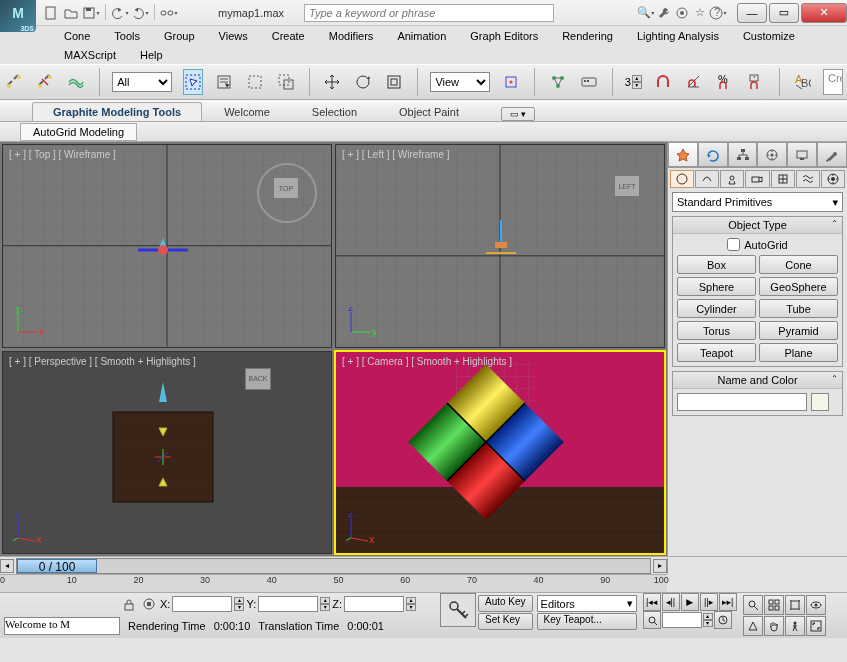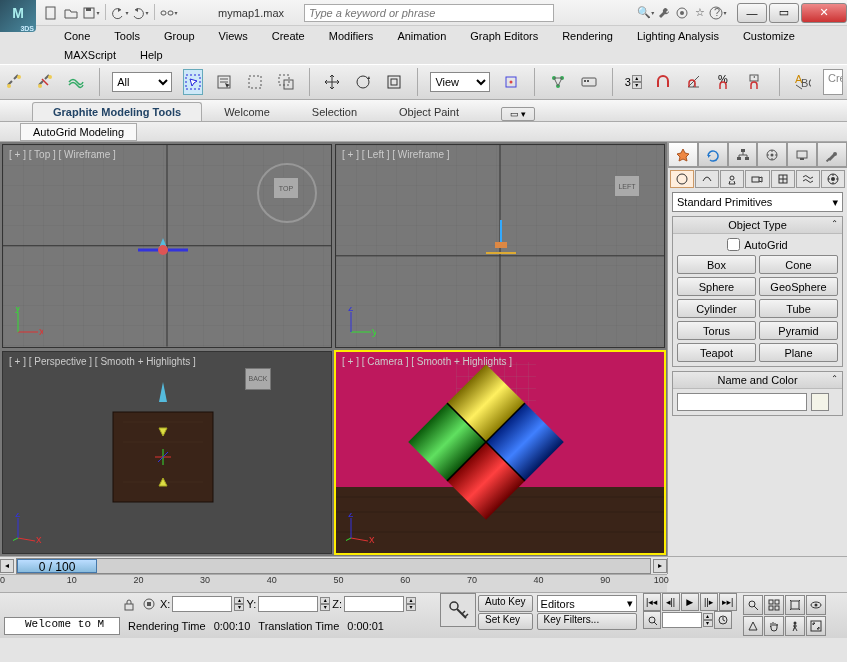--- a/index.html
+++ b/index.html
@@ -79,21 +79,21 @@
 .ts-thumb { position: absolute; left: 0; width: 80px; height: 14px; background: linear-gradient(#bdf,#8bd); border: 1px solid #47a; text-align: center; font-size: 12px; }
 .ruler { height: 18px; background: #d8d8d8; border-top: 1px solid #aaa; position: relative; margin-right: 180px; }
 .ruler-tick { position: absolute; top: 0; font-size: 9px; color: #333; }
 
 
 .statusbar { height: 46px; background: linear-gradient(#e8e8e8,#d4d4d4); border-top: 1px solid #aaa; display: flex; }
 .status-left { width: 440px; display: flex; flex-direction: column; }
 .status-row1 { height: 22px; display: flex; align-items: center; gap: 2px; padding: 0 2px; }
 .status-input { width: 60px; height: 16px; border: 1px solid #888; background: #fff; }
 .status-row2 { height: 22px; display: flex; align-items: center; gap: 8px; padding: 0 4px; }
-.welcome { width: 116px; height: 18px; border: 1px solid #888; background: #fff; padding: 0 20px; overflow: hidden; white-space: nowrap; font-family: Liberation Mono, monospace; font-size: 11px; }
+.welcome { width: 116px; height: 18px; border: 1px solid #888; background: #fff; padding: 0 0; overflow: hidden; white-space: nowrap; font-family: Liberation Serif, serif; font-size: 11px; }
 .key-box { width: 36px; height: 34px; border: 1px solid #888; display: flex; align-items: center; justify-content: center; background: #e0e0e0; }
 .anim-col { display: flex; flex-direction: column; gap: 1px; padding: 2px; }
 .anim-btn { height: 17px; padding: 0 6px; border: 1px solid #888; background: linear-gradient(#f0f0f0,#d4d4d4); font-size: 10px; border-radius: 2px; }
 .sel-drop { height: 17px; width: 100px; border: 1px solid #888; background: #fff; padding: 0 3px; display: flex; justify-content: space-between; align-items: center; }
 .playback { display: flex; align-items: center; gap: 1px; padding: 0 4px; }
 .pb-btn { width: 18px; height: 18px; border: 1px solid #888; background: linear-gradient(#f0f0f0,#d0d0d0); display: flex; align-items: center; justify-content: center; font-size: 9px; }
 .nav-icons { display: flex; flex-wrap: wrap; width: 90px; gap: 1px; padding: 2px; }
 .nav-icon { width: 20px; height: 20px; border: 1px solid #888; background: linear-gradient(#f0f0f0,#d0d0d0); display: flex; align-items: center; justify-content: center; }
 
 
@@ -672,21 +672,21 @@
     </div>
   <div class="anim-col">
     <div class="anim-btn">Auto Key</div>
     <div class="anim-btn">Set Key</div>
   </div>
   <div class="anim-col">
     <div class="sel-drop">
         <span>Editors</span>
         <span>▾</span>
       </div>
-    <div class="anim-btn">Key Filters...</div>
+    <div class="anim-btn">Key Teapot...</div>
   </div>
   <div style="display:flex;flex-direction:column">
     <div class="playback">
       <div class="pb-btn">|◂◂</div>
       <div class="pb-btn">◂||</div>
       <div class="pb-btn">▶</div>
       <div class="pb-btn">||▸</div>
       <div class="pb-btn">▸▸|</div>
     </div>
     <div class="playback">

